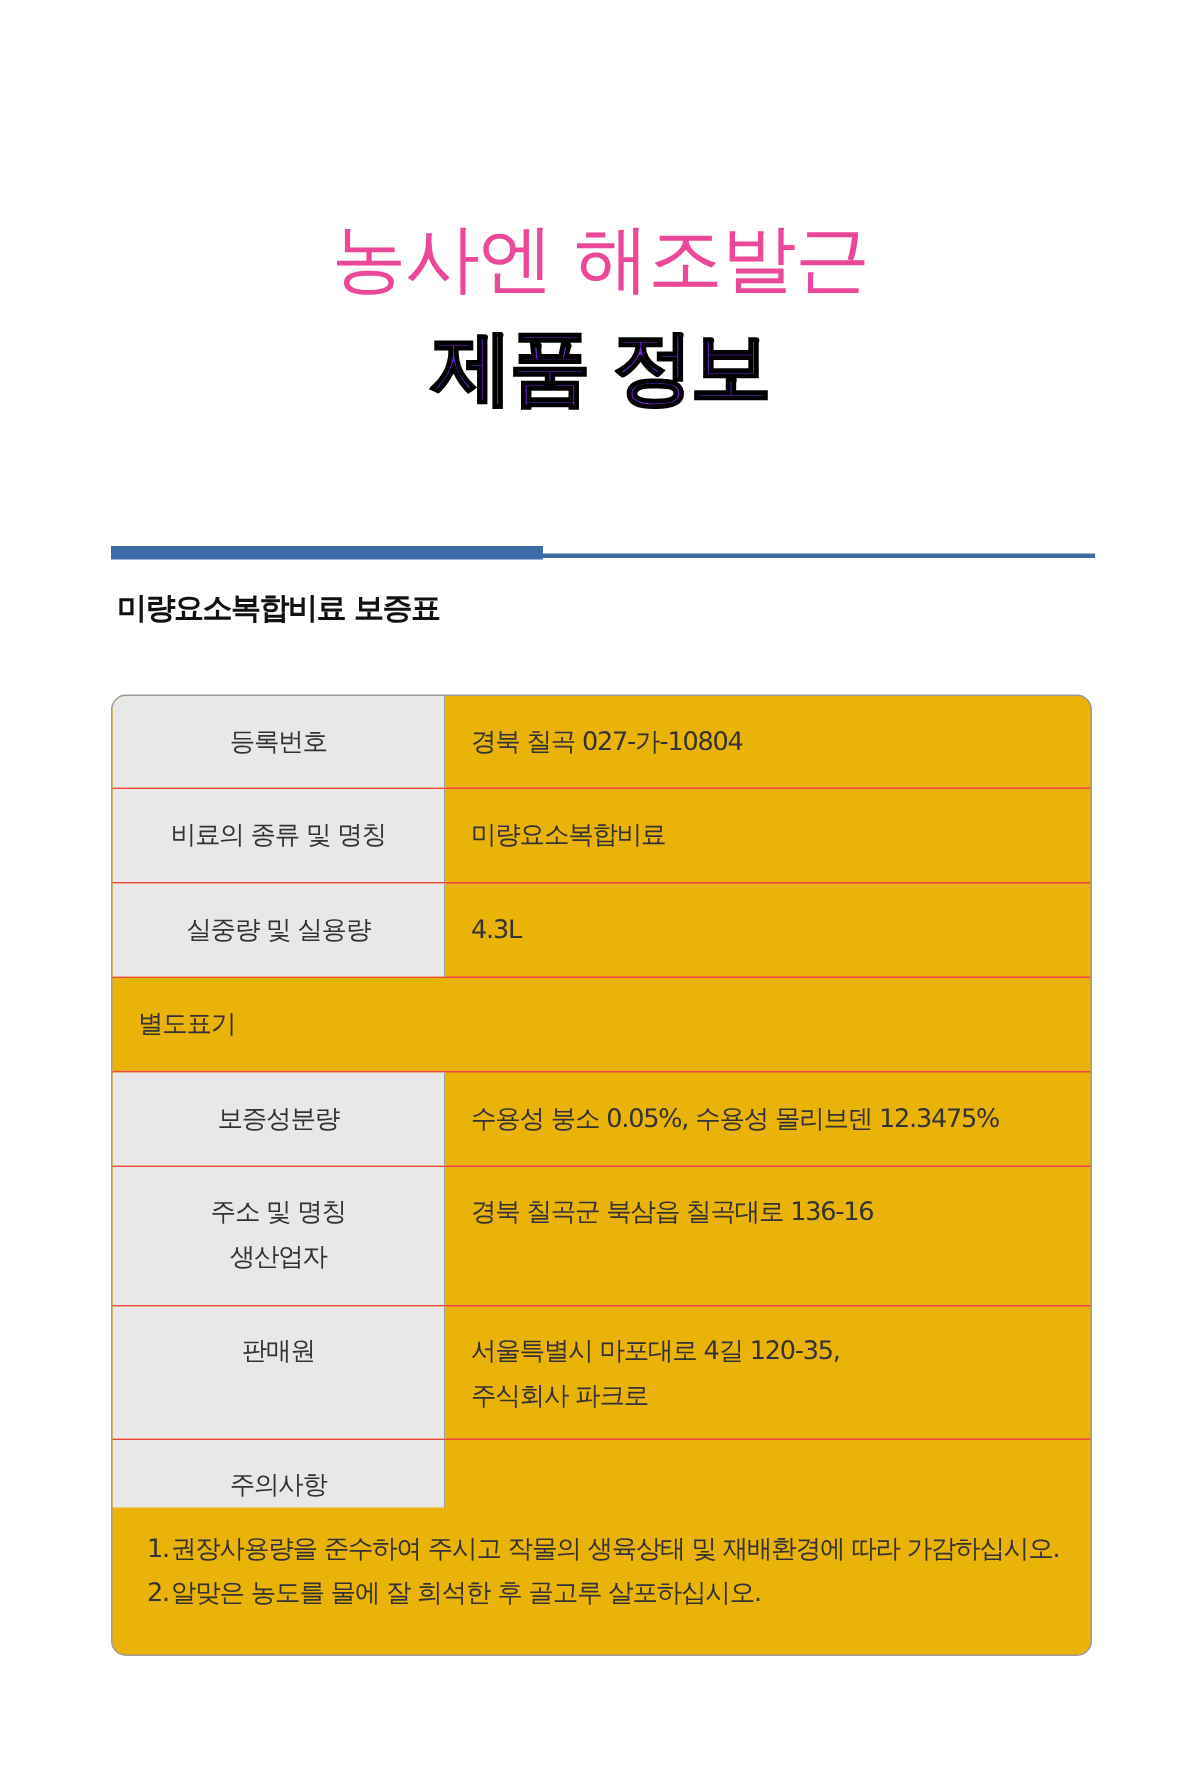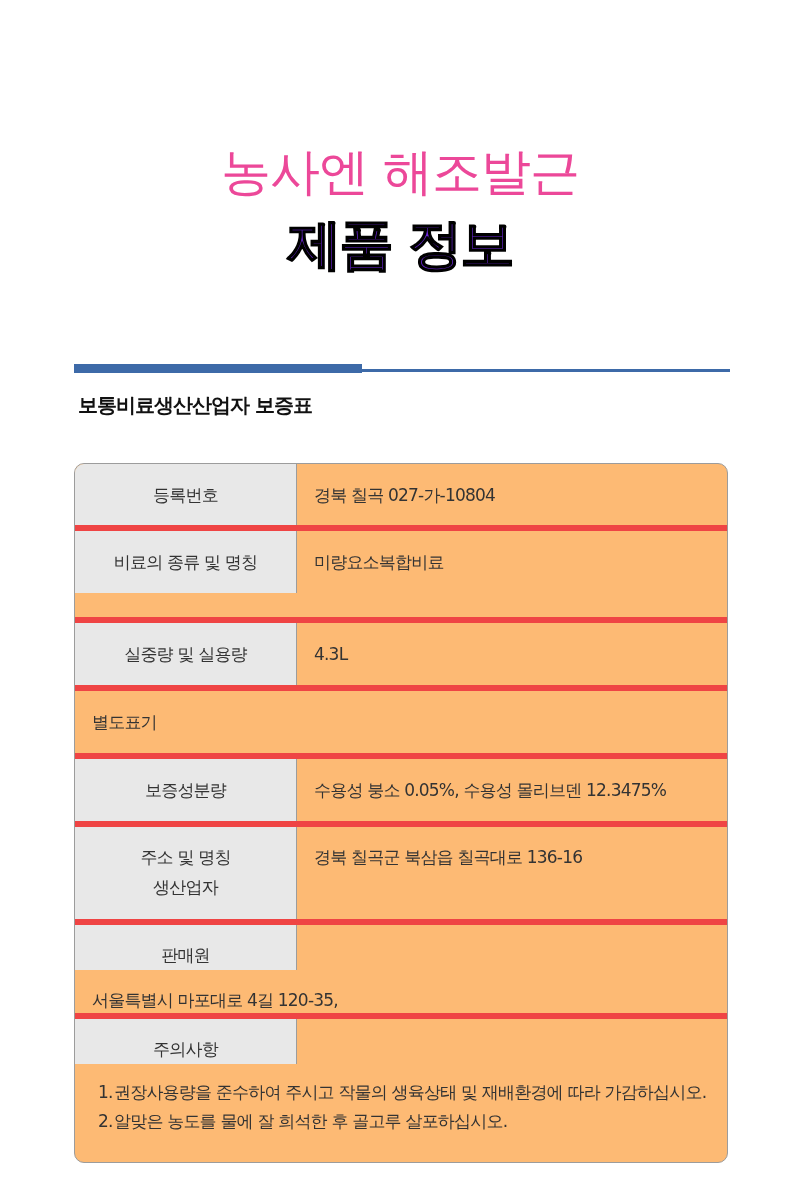--- a/index.html
+++ b/index.html
@@ -19,23 +19,23 @@
   }
   .divider { position: absolute; top: 364px; left: 74px; width: 656px; height: 9px; }
   .divider .thick { position: absolute; left: 0; top: 0; width: 288px; height: 9px; background: var(--accent); }
   .divider .thin { position: absolute; left: 288px; top: 5px; width: 368px; height: 3px; background: var(--accent); }
   .section-title {
     position: absolute; top: 390px; left: 78px;
     font-size: 20px; font-weight: 600; color: #111; letter-spacing: -1px; line-height: 30px;
   }
   .table {
     position: absolute; top: 463px; left: 74px; width: 652px;
-    border: 1px solid #9c9c9c; border-radius: 10px; overflow: hidden; background: #fdba74;
+    border: 1px solid #9c9c9c; border-radius: 10px; overflow: hidden; background: #eab308;
   }
-  .row { display: flex; border-top: 6px solid #ef4444; }
+  .row { display: flex; border-top: 1px solid #ef4444; }
   .row:first-child { border-top: none; }
   .cell-label {
     width: 222px; flex: none; background: #e8e8e8; border-right: 1px solid #9c9c9c;
     text-align: center; font-size: 17px; color: #333; letter-spacing: -0.8px;
     box-sizing: border-box; line-height: 30px;
   }
   .cell-value {
     flex: 1; padding-left: 17px; font-size: 17px; color: #333; letter-spacing: -0.8px;
     box-sizing: border-box; line-height: 30px;
   }
@@ -52,50 +52,50 @@
 <div class="title-block">
   <div class="title-light">농사엔 해조발근</div>
   <div class="title-bold">제품 정보</div>
 </div>
 
 <div class="divider">
   <div class="thick"></div>
   <div class="thin"></div>
 </div>
 
-<div class="section-title">보통비료생산산업자 보증표</div>
+<div class="section-title">미량요소복합비료 보증표</div>
 
 <div class="table">
   <div class="row" style="height:61px;">
     <div class="cell-label center">등록번호</div>
     <div class="cell-value center">경북 칠곡 027-가-10804</div>
   </div>
   <div class="row" style="height:62px;">
     <div class="cell-label center">비료의 종류 및 명칭</div>
     <div class="cell-value center">미량요소복합비료</div>
   </div>
-  <div class="row" style="height:62px;margin-top:24px;">
+  <div class="row" style="height:62px;">
     <div class="cell-label center">실중량 및 실용량</div>
     <div class="cell-value center">4.3L</div>
   </div>
   <div class="row" style="height:62px;">
     <div class="cell-value center">별도표기</div>
   </div>
   <div class="row" style="height:62px;">
     <div class="cell-label center">보증성분량</div>
     <div class="cell-value center">수용성 붕소 0.05%, 수용성 몰리브덴 12.3475%</div>
   </div>
   <div class="row" style="height:92px;">
     <div class="cell-label top-pad">
       <div>주소 및 명칭</div>
       <div>생산업자</div>
     </div>
     <div class="cell-value top-pad">경북 칠곡군 북삼읍 칠곡대로 136-16</div>
   </div>
-  <div class="row" style="height:88px;flex-direction:column;">
+  <div class="row" style="height:88px;">
     <div class="cell-label top-pad">판매원</div>
     <div class="cell-value top-pad">
       <div>서울특별시 마포대로 4길 120-35,</div>
       <div>주식회사 파크로</div>
     </div>
   </div>
   <div class="row" style="height:143px;flex-direction:column;">
     <div class="cell-label top-pad">주의사항</div>
     <div class="cell-value" style="padding-top:14px;">
       <ul class="notes">

